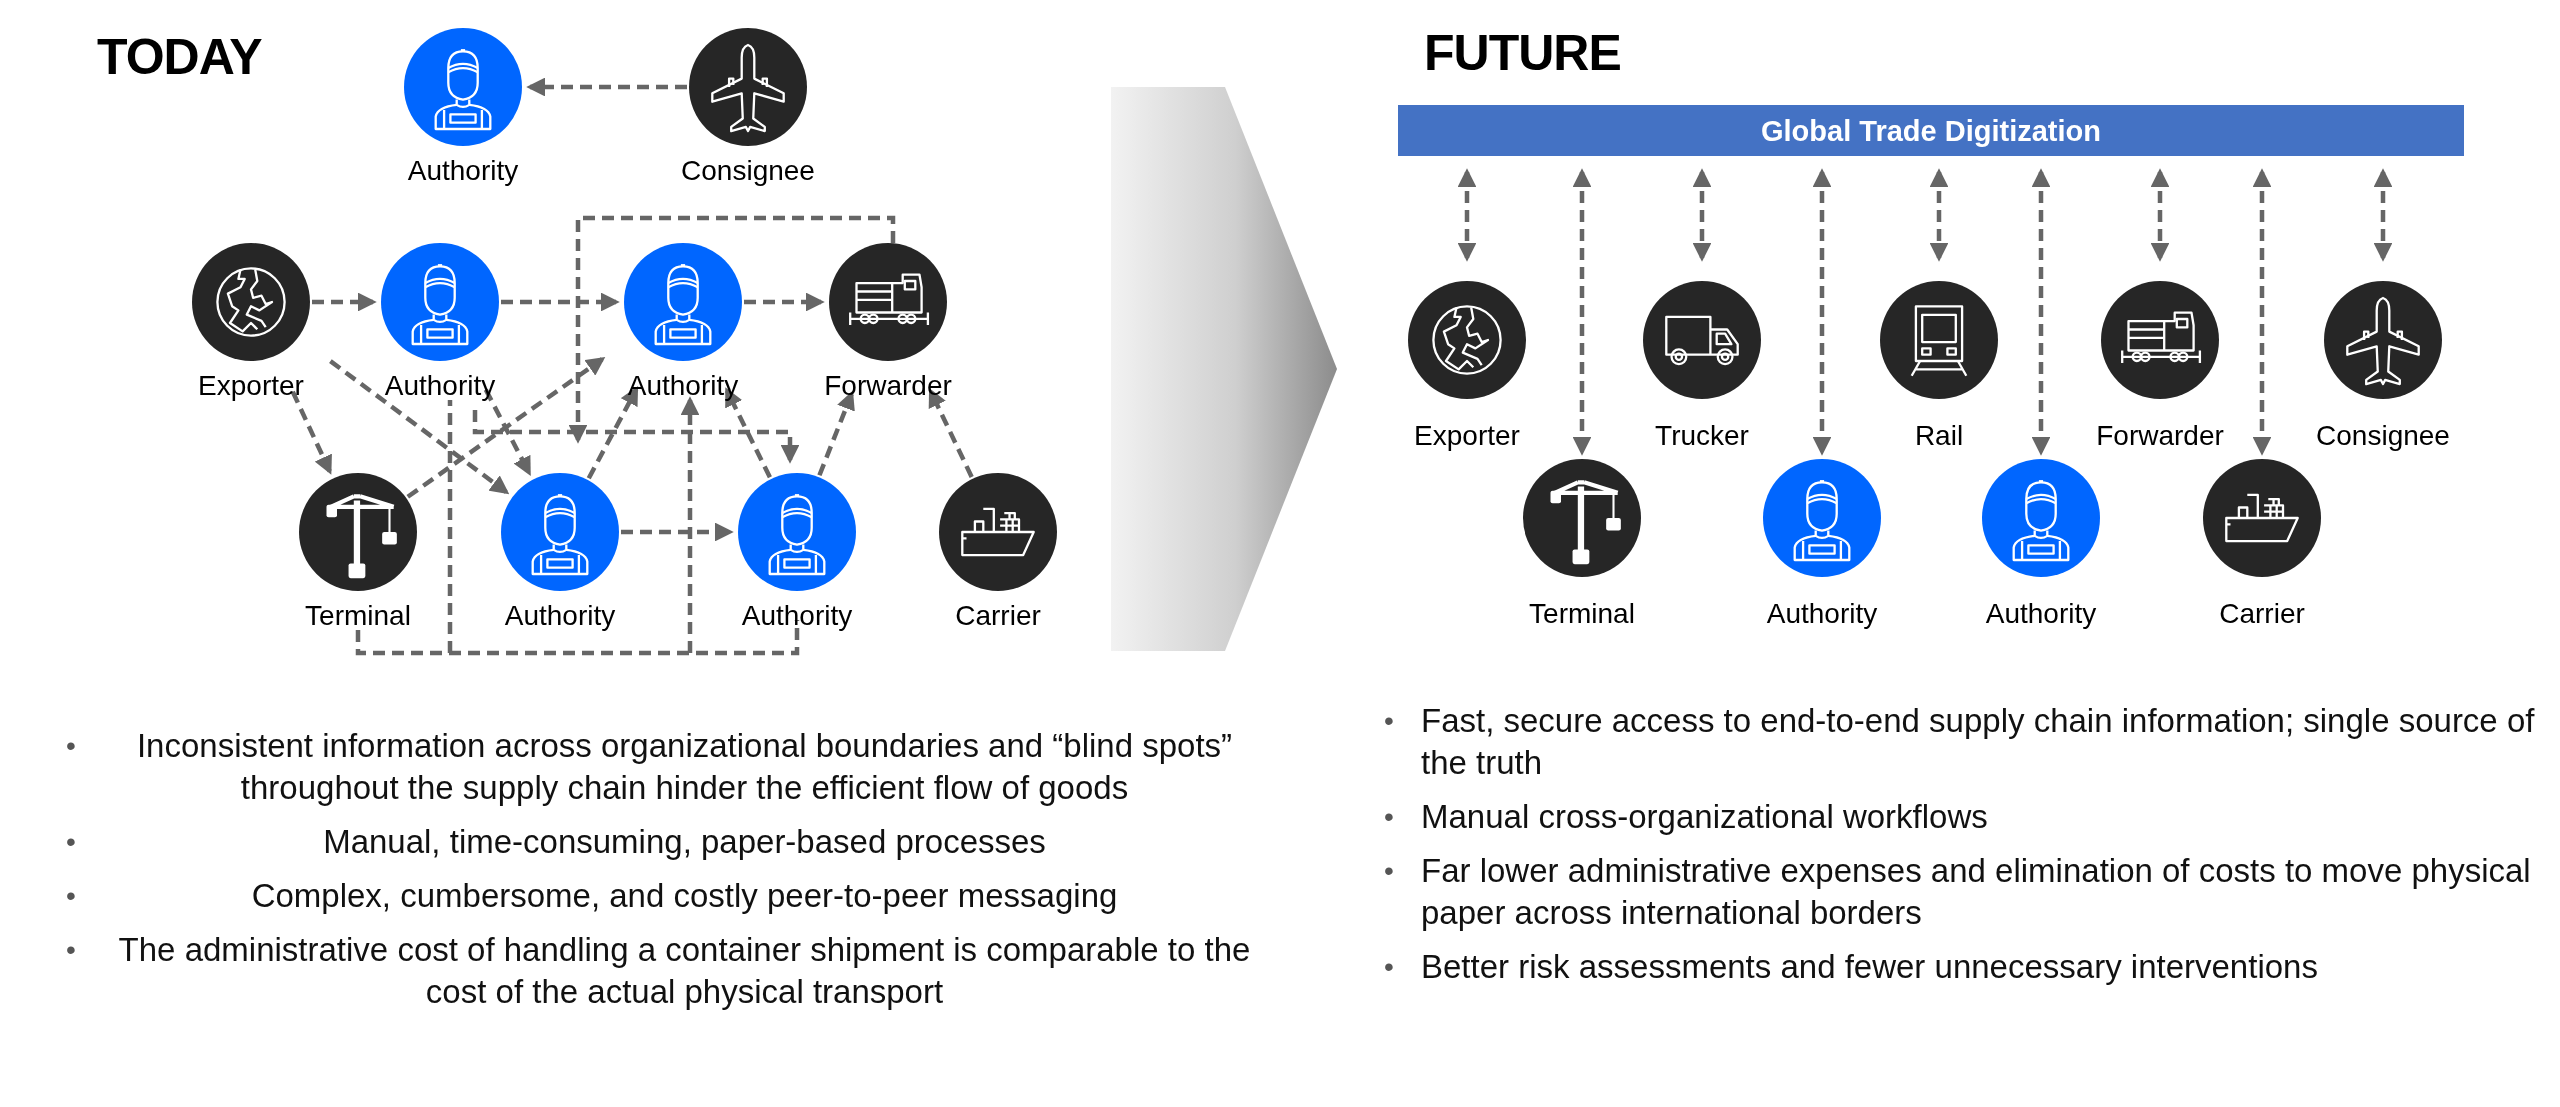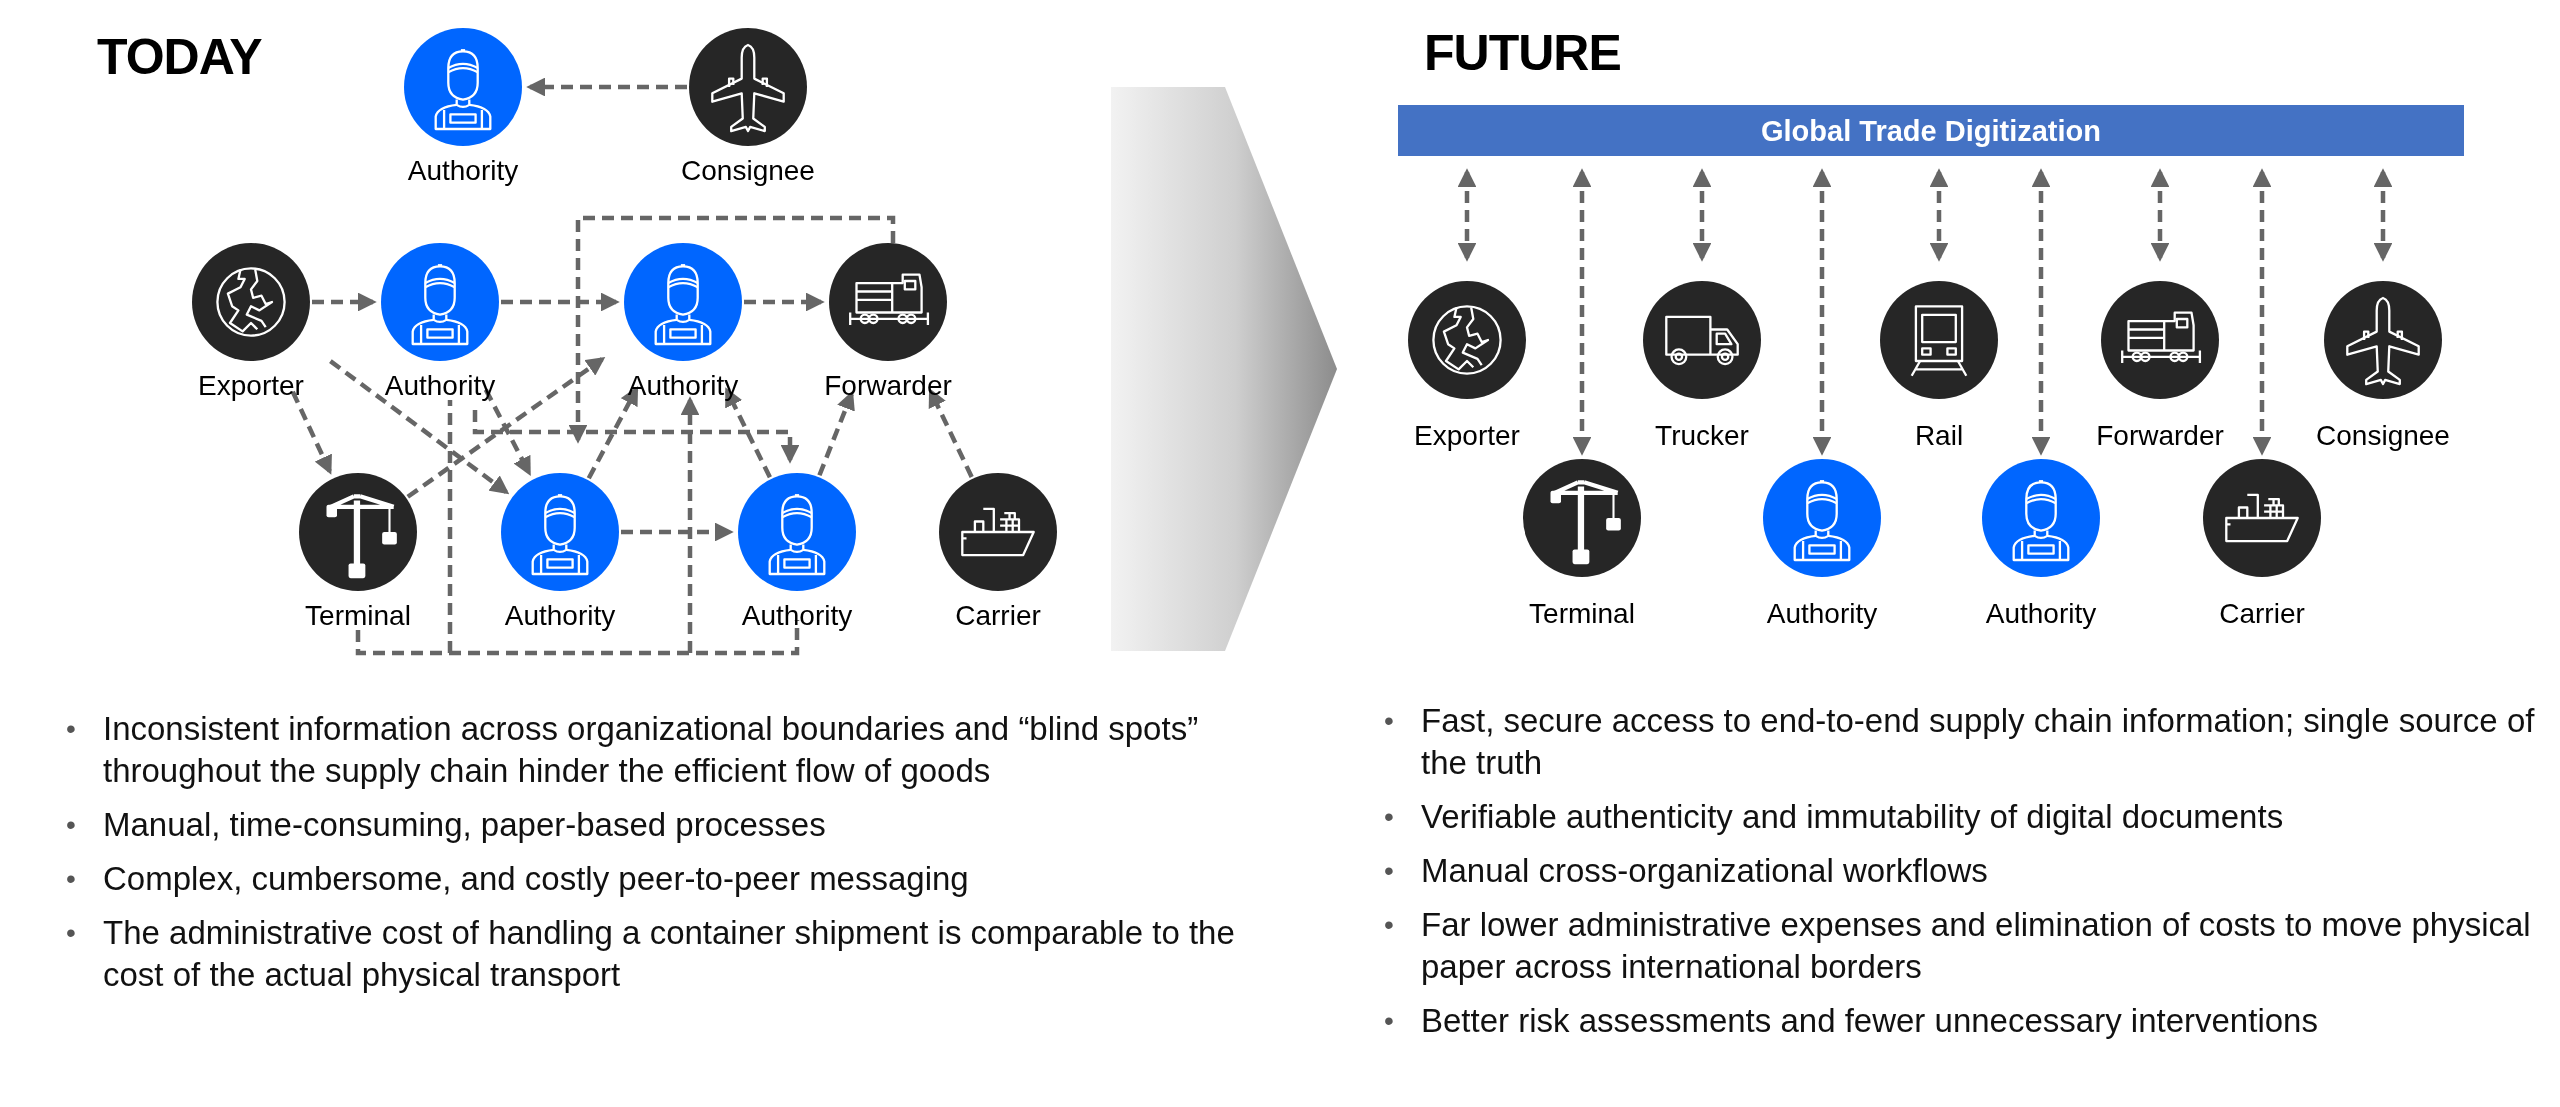--- a/index.html
+++ b/index.html
@@ -7,21 +7,21 @@
          font-family: "Liberation Sans", "DejaVu Sans", sans-serif; color: #000; }
   #stage { position: absolute; left: 0; top: 0; width: 2188px; height: 1107px; }
   .section-title { position: absolute; font-weight: bold; font-size: 50px; letter-spacing: -1px;
                    font-family: "Liberation Sans", sans-serif; }
   #title-today { left: 97px; top: 28px; }
   #title-future { left: 1424px; top: 24px; }
   .bullets { position: absolute; margin: 0; padding: 0; list-style: none;
              font-family: "Liberation Sans", sans-serif; font-size: 33px; line-height: 42px; color: #111; }
   .bullets li { position: relative; padding-left: 37px; margin-bottom: 12px; }
   .bullets li::before { content: "•"; position: absolute; left: 0; top: 0; color: #555; font-size: 28px; }
-  #bullets-today { left: 66px; top: 708px; width: 1200px; }
+  #bullets-today { left: 66px; top: 725px; width: 1200px; text-align: center; }
   #bullets-future { left: 1384px; top: 700px; width: 1170px; }
   svg text { font-family: "Liberation Sans", sans-serif; }
 </style>
 </head>
 <body>
 
 <div id="stage">
   <div id="title-today" class="section-title">TODAY</div>
   <div id="title-future" class="section-title">FUTURE</div>
 
@@ -278,18 +278,17 @@
   </svg>
 
   <ul id="bullets-today" class="bullets">
       <li>Inconsistent information across organizational boundaries and “blind spots” throughout the supply chain hinder the efficient flow of goods</li>
       <li>Manual, time-consuming, paper-based processes</li>
       <li>Complex, cumbersome, and costly peer-to-peer messaging</li>
       <li>The administrative cost of handling a container shipment is comparable to the cost of the actual physical transport</li>
     </ul>
   <ul id="bullets-future" class="bullets">
       <li>Fast, secure access to end-to-end supply chain information; single source of the truth</li>
-      <li>Verifiable authenticity and immutability of digital documents</li>
       <li>Manual cross-organizational workflows</li>
       <li>Far lower administrative expenses and elimination of costs to move physical paper across international borders</li>
       <li>Better risk assessments and fewer unnecessary interventions</li>
     </ul>
 </div>
 
 </body></html>

